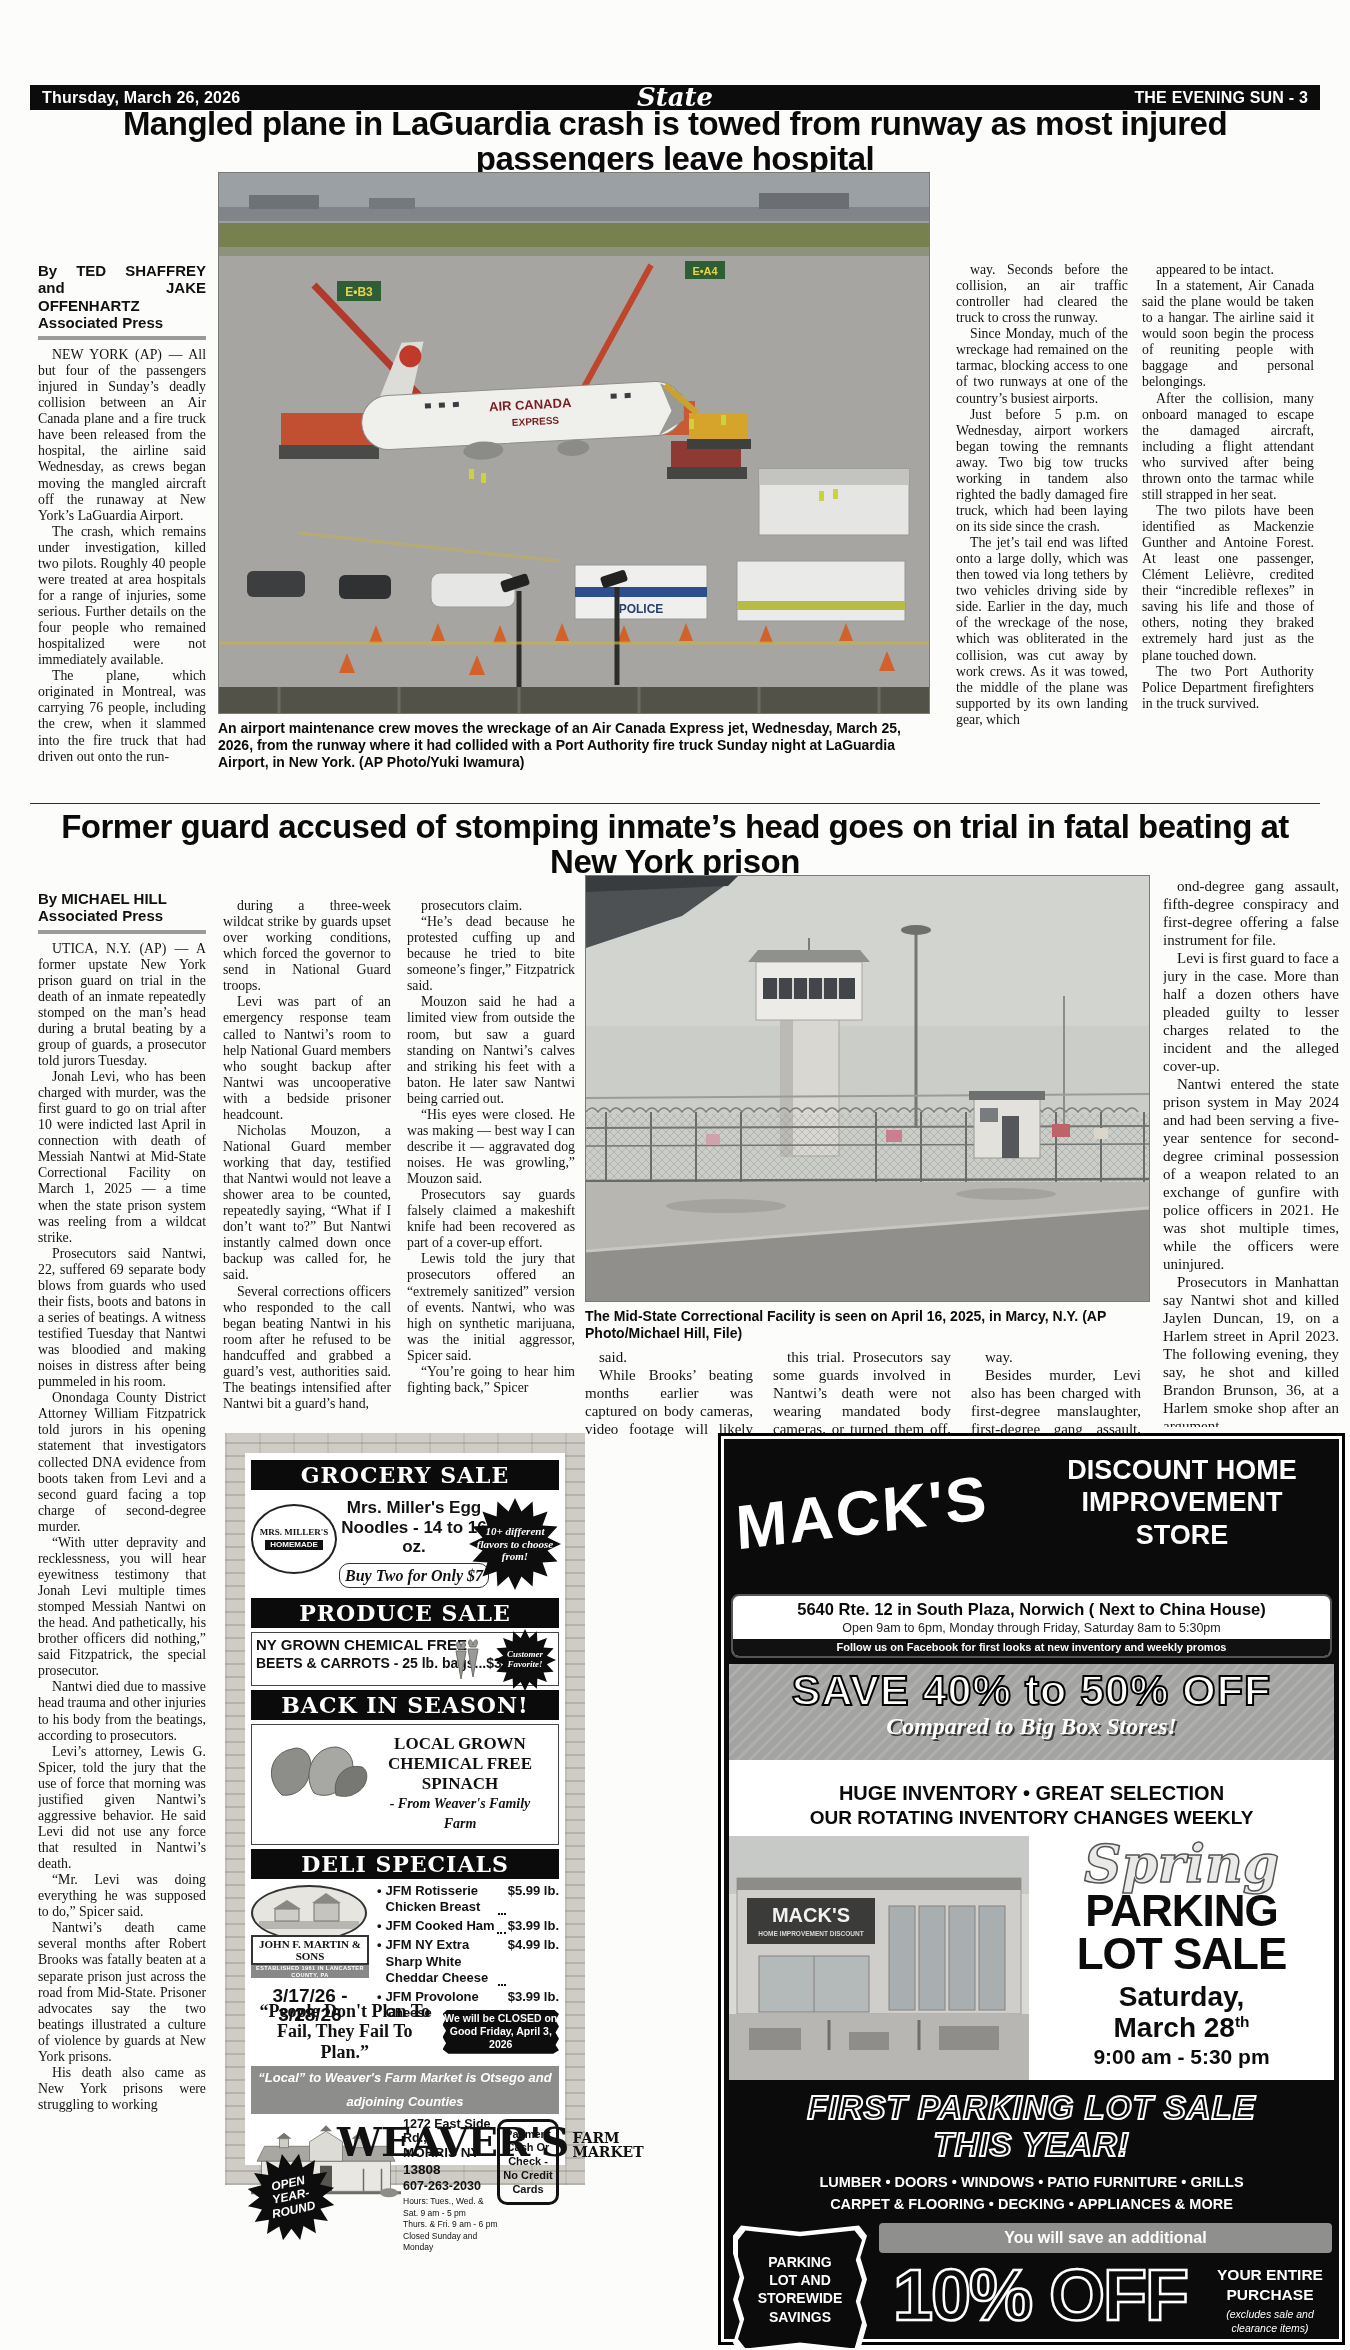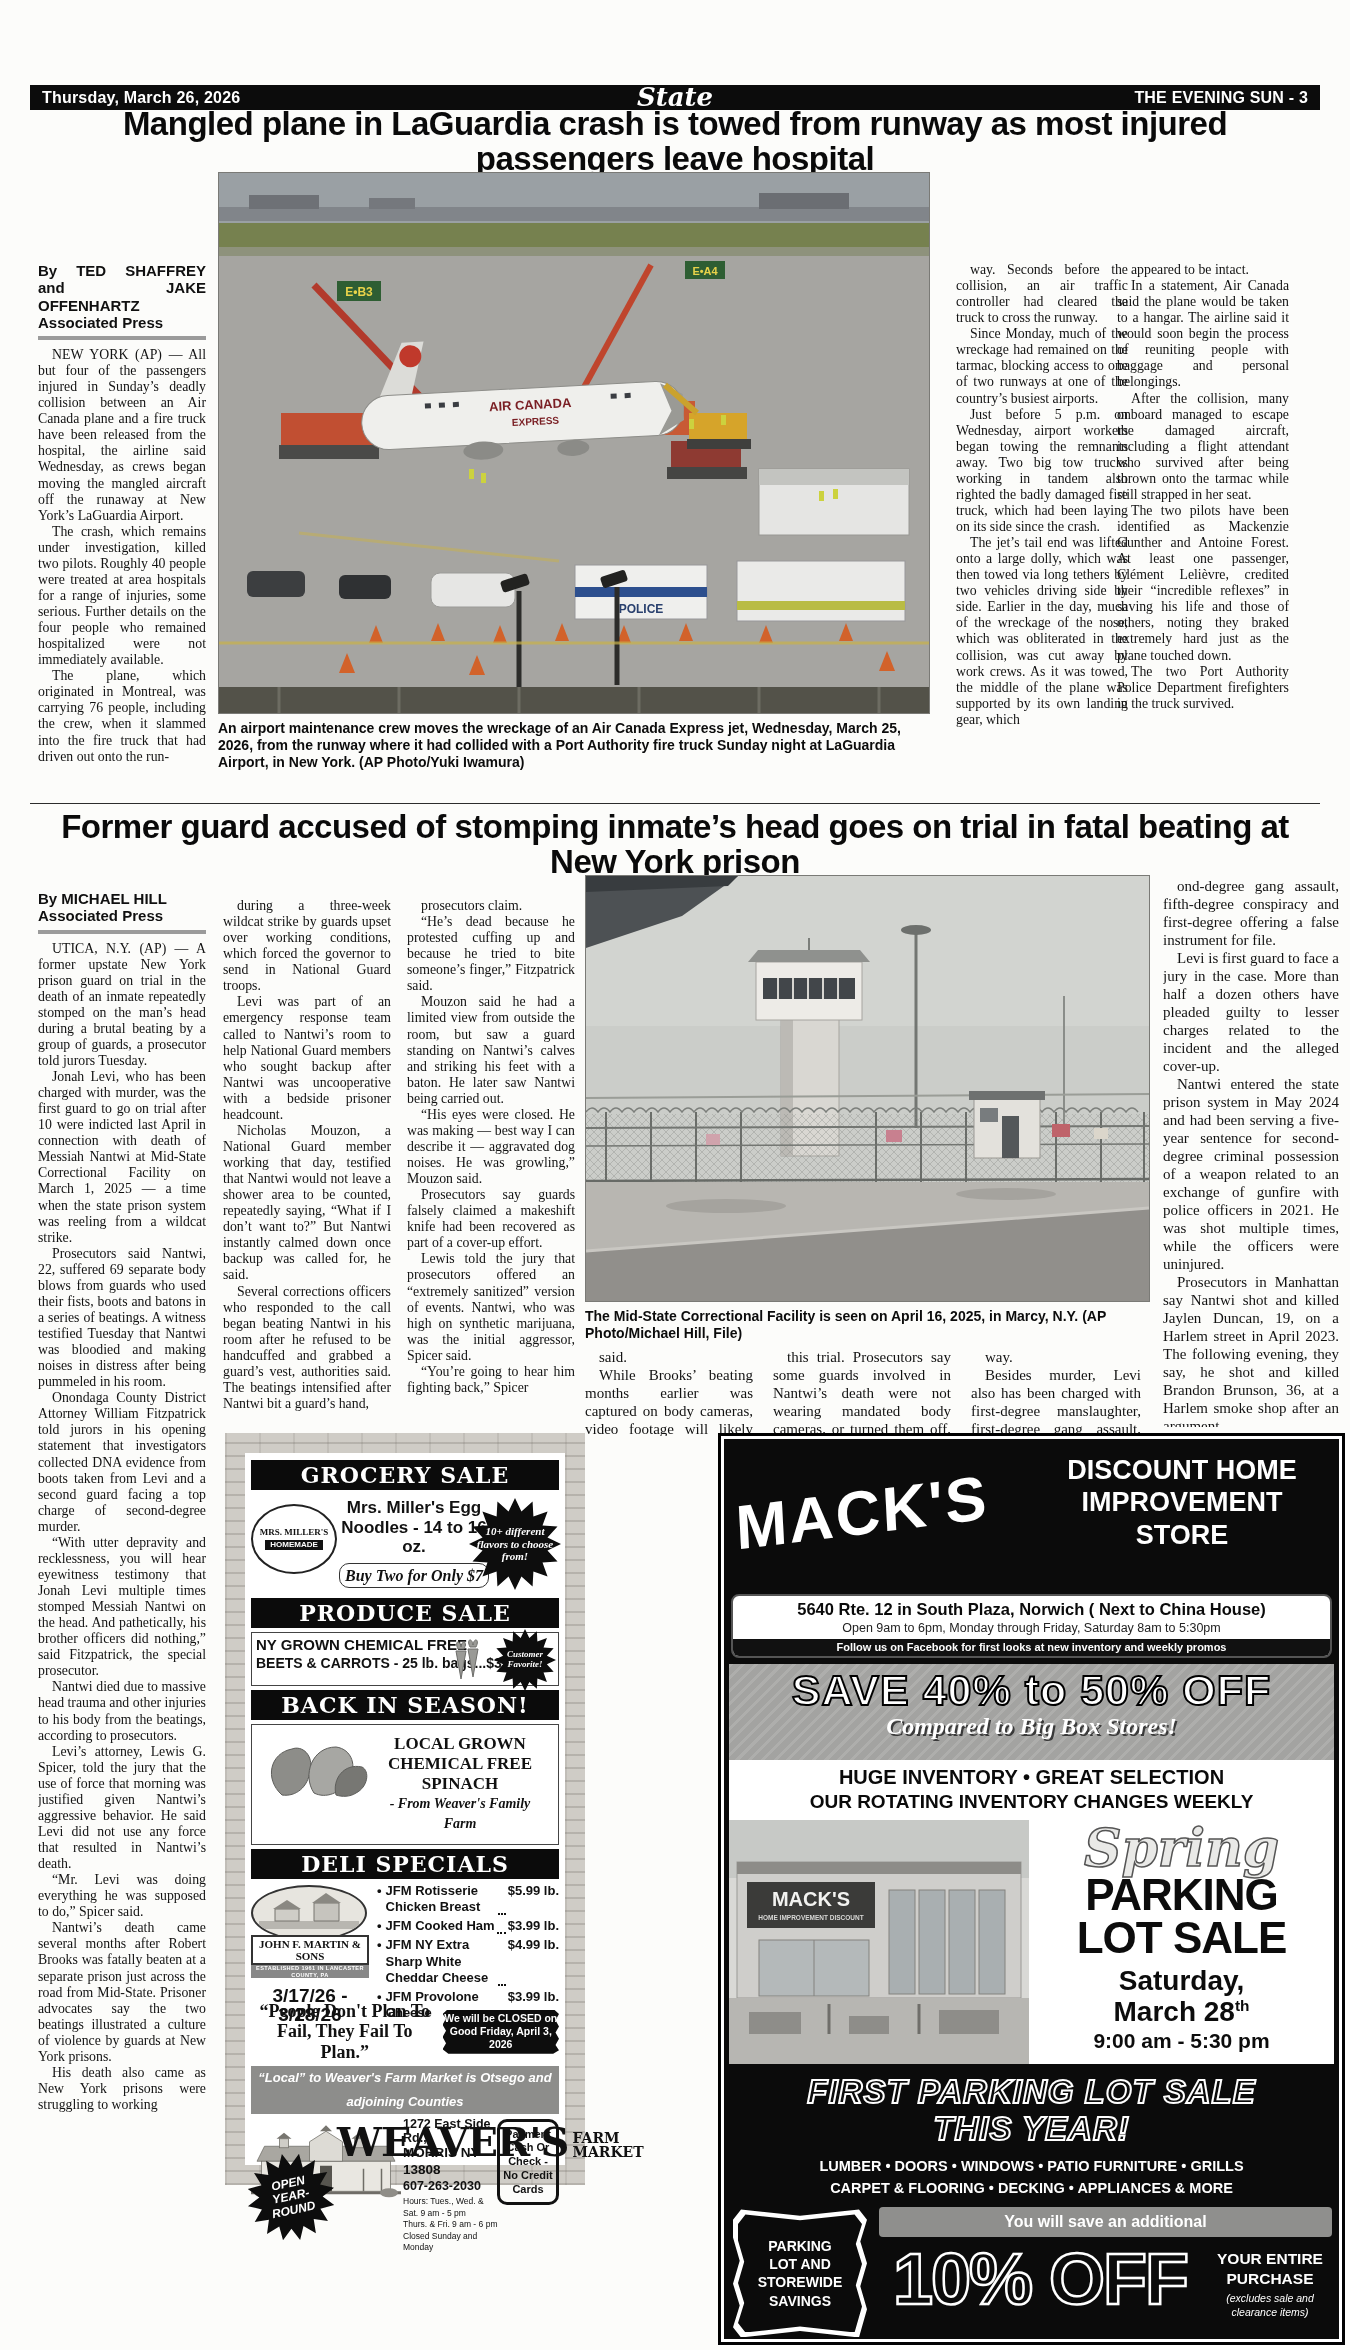--- a/index.html
+++ b/index.html
@@ -97,21 +97,21 @@
   .mk-htext{position:absolute;right:2px;top:10px;width:300px;text-align:center;color:#fff;
     font:bold 27px/1.2 "Liberation Sans",sans-serif;}
   .mk-info{background:#fff;border-radius:8px;margin:2px 2px 6px 2px;text-align:center;overflow:hidden;border:2px solid #555;}
   .mk-addr{font:bold 16.5px/1.3 "Liberation Sans",sans-serif;color:#0a0a0a;padding-top:3px;}
   .mk-hours{font:12.5px/1.3 "Liberation Sans",sans-serif;color:#222;}
   .mk-fb{background:#111;color:#fff;font:bold 11px/1.6 "Liberation Sans",sans-serif;margin-top:2px;}
   .mk-save{height:96px;background:#a3a3a1;background-image:repeating-linear-gradient(135deg,rgba(255,255,255,.12) 0 3px,transparent 3px 9px);
     text-align:center;padding-top:4px;box-sizing:border-box;}
   .mk-save1{font:bold 43px/1.05 "Liberation Sans",sans-serif;color:#fff;-webkit-text-stroke:2px #000;letter-spacing:1px;}
   .mk-save2{font:bold italic 24px/1.15 "Liberation Serif",serif;color:#fff;text-shadow:2px 2px 0 #3a3a3a;}
-  .mk-inv{background:#fff;text-align:center;padding:5px 0 6px 0;}
+  .mk-inv{background:#fff;text-align:center;padding:21px 0 6px 0;}
   .mk-inv1{font:bold 20px/1.25 "Liberation Sans",sans-serif;color:#0a0a0a;}
   .mk-inv2{font:bold 19px/1.25 "Liberation Sans",sans-serif;color:#0a0a0a;}
   .mk-mid{display:flex;background:#fff;height:244px;}
   .mk-photo{flex:0 0 300px;}
   .mk-sale{flex:1;text-align:center;padding-top:2px;}
   .mk-spring{font:bold italic 52px/1 "DejaVu Serif",serif;color:#e9e9e7;-webkit-text-stroke:1.5px #555;}
   .mk-sale1{font:bold 44px/0.95 "Liberation Sans",sans-serif;color:#0c0c0c;letter-spacing:-1px;}
   .mk-sale2{font:bold 44px/1.0 "Liberation Sans",sans-serif;color:#0c0c0c;letter-spacing:-1px;}
   .mk-date{font:bold 28px/1.1 "Liberation Sans",sans-serif;color:#0c0c0c;margin-top:6px;}
   .mk-hours2{font:bold 21px/1.3 "Liberation Sans",sans-serif;color:#0c0c0c;}
@@ -253,21 +253,21 @@
   <div class="abs caption" style="left:218px;top:720px;width:712px;">An airport maintenance crew moves the wreckage of an Air Canada Express jet, Wednesday, March 25, 2026, from the runway where it had collided with a Port Authority fire truck Sunday night at LaGuardia Airport, in New York. (AP Photo/Yuki Iwamura)</div>
 
   <div class="abs body-col" style="left:956px;top:262px;width:172px;height:538px;">
     <div>
         <p>way. Seconds before the collision, an air traffic controller had cleared the truck to cross the runway.</p>
         <p>Since Monday, much of the wreckage had remained on the tarmac, blocking access to one of two runways at one of the country’s busiest airports.</p>
         <p>Just before 5 p.m. on Wednesday, airport workers began towing the remnants away. Two big tow trucks working in tandem also righted the badly damaged fire truck, which had been laying on its side since the crash.</p>
         <p>The jet’s tail end was lifted onto a large dolly, which was then towed via long tethers by two vehicles driving side by side. Earlier in the day, much of the wreckage of the nose, which was obliterated in the collision, was cut away by work crews. As it was towed, the middle of the plane was supported by its own landing gear, which</p>
       </div>
   </div>
-  <div class="abs body-col" style="left:1117px;top:262px;width:172px;height:538px;">
+  <div class="abs body-col" style="left:1142px;top:262px;width:172px;height:538px;">
     <div>
         <p>appeared to be intact.</p>
         <p>In a statement, Air Canada said the plane would be taken to a hangar. The airline said it would soon begin the process of reuniting people with baggage and personal belongings.</p>
         <p>After the collision, many onboard managed to escape the damaged aircraft, including a flight attendant who survived after being thrown onto the tarmac while still strapped in her seat.</p>
         <p>The two pilots have been identified as Mackenzie Gunther and Antoine Forest. At least one passenger, Clément Lelièvre, credited their “incredible reflexes” in saving his life and those of others, noting they braked extremely hard just as the plane touched down.</p>
         <p>The two Port Authority Police Department firefighters in the truck survived.</p>
       </div>
   </div>
 
   <div class="abs article-divider"></div>

